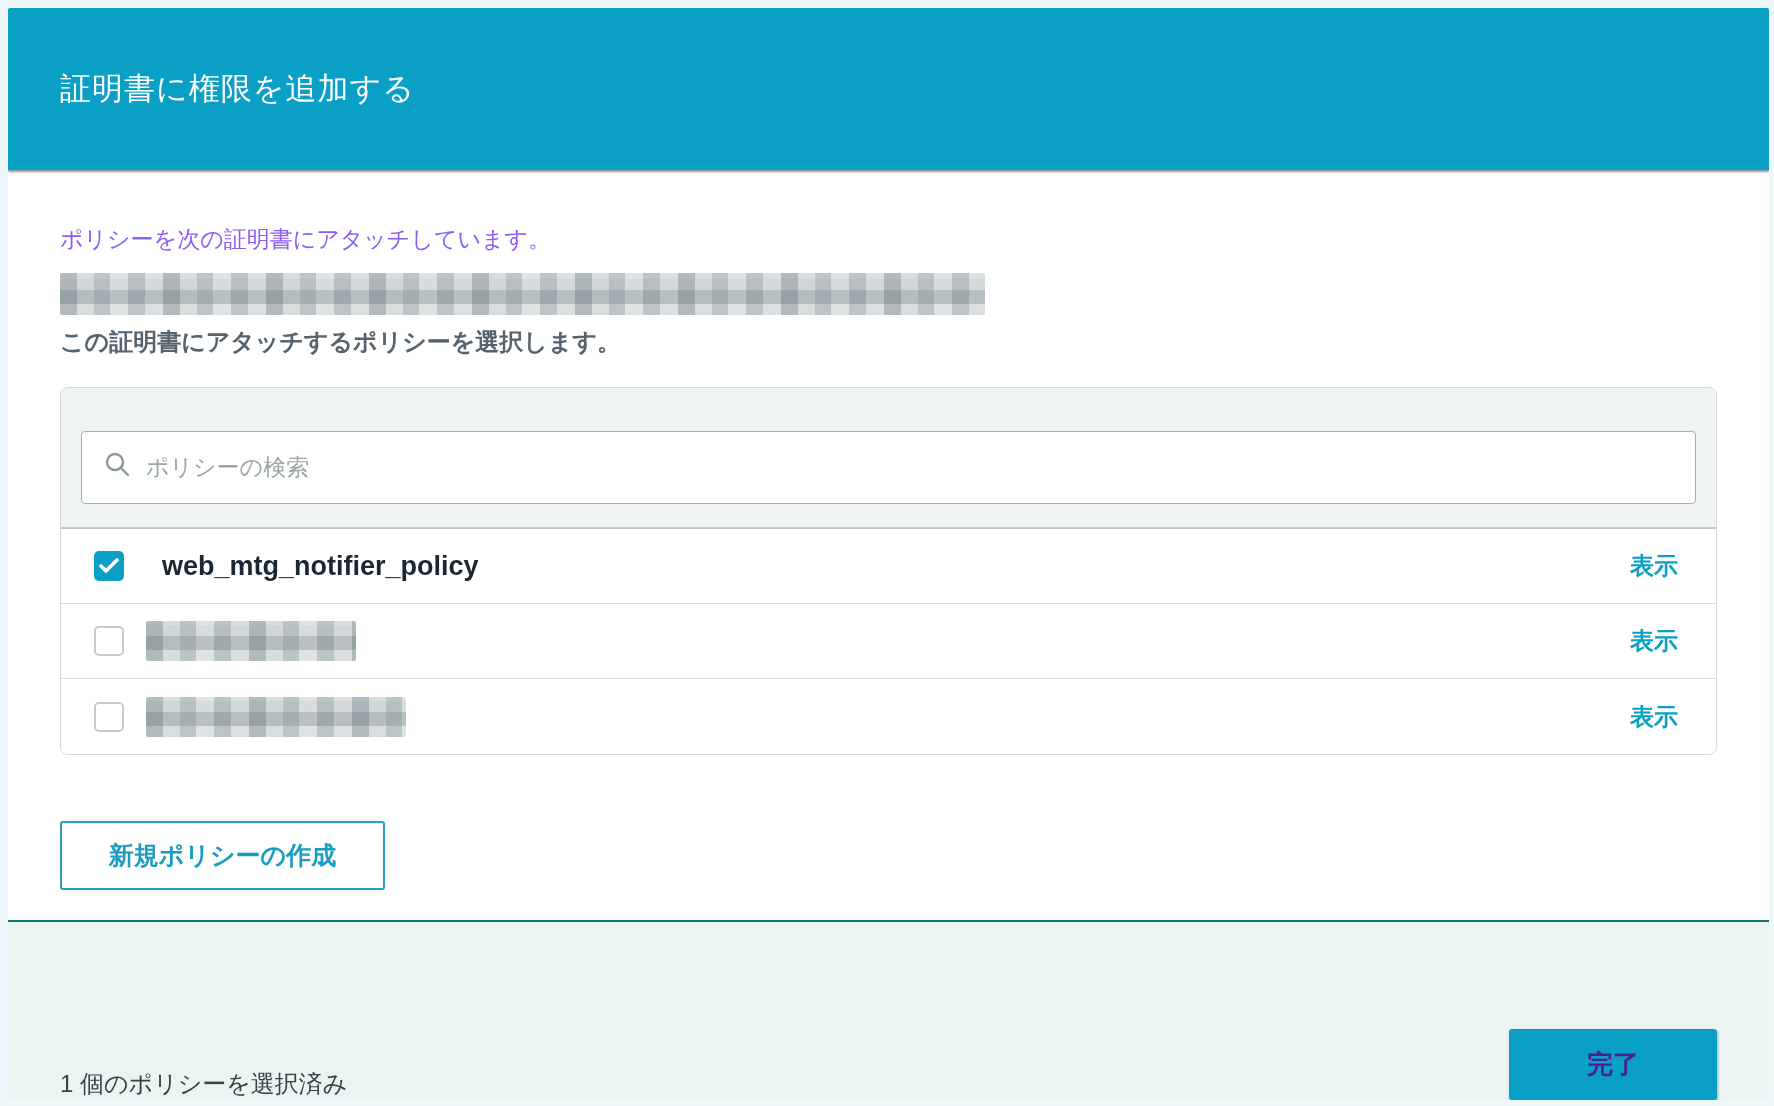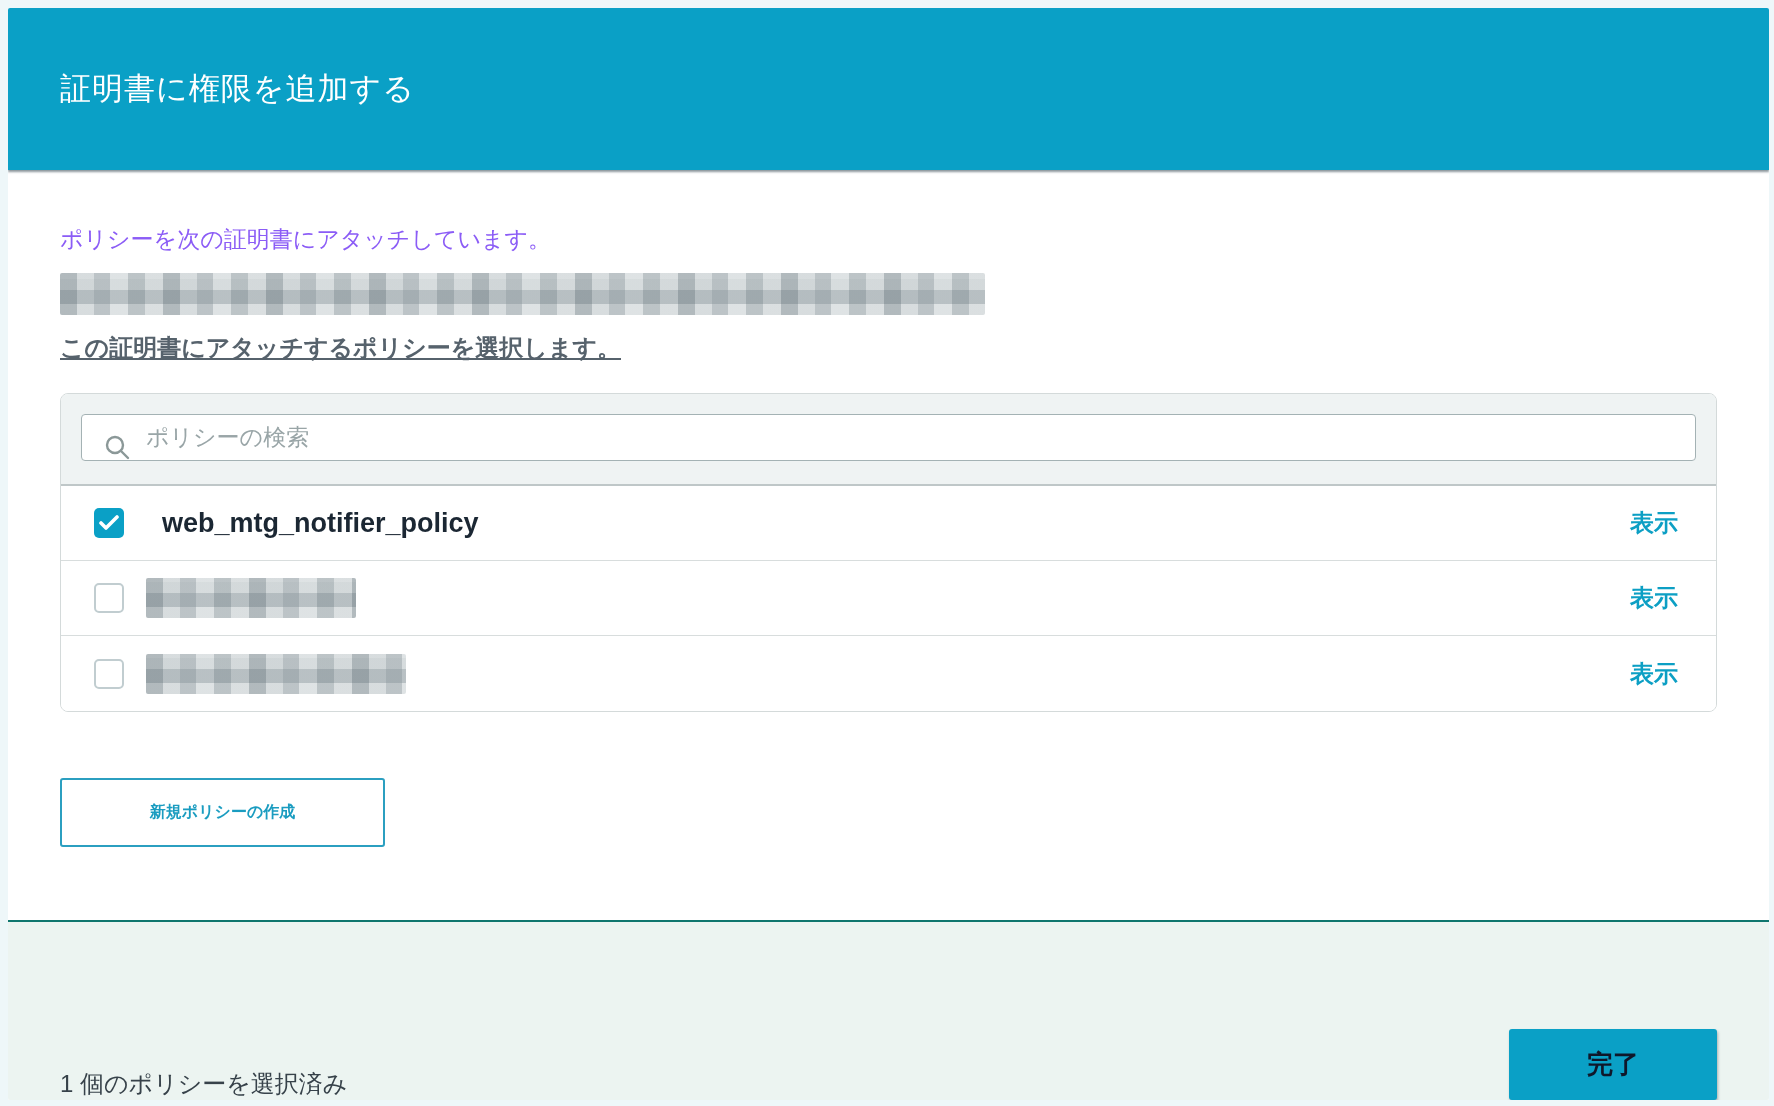--- a/index.html
+++ b/index.html
@@ -46,39 +46,39 @@
         rgba(143,155,160,.45) 68px 85px, rgba(205,211,213,.35) 85px 103px),
       repeating-linear-gradient(0deg,
         rgba(255,255,255,.40) 0 11px, rgba(120,133,140,.40) 11px 25px,
         rgba(225,229,230,.45) 25px 36px);
     background-color:#cfd5d7;
   }
   .cert-redacted {
     margin-top:18px; width:925px; height:42px; border-radius:2px;
   }
   .instruction-text {
-    margin-top:18px; font-size:24px; font-weight:700; color:#56626c; line-height:30px;text-decoration:underline;
+    margin-top:12px; font-size:24px; font-weight:700; color:#56626c; line-height:30px;
   }
   
   .policy-panel {
     margin-top:30px;
     border:1px solid #d4dada; border-radius:8px;
     overflow:hidden;
     background:#ffffff;
   }
   .panel-search-area {
     background:#eff3f3;
     padding:20px 20px 23px 20px;
     border-bottom:2px solid #bfc7c8;
   }
   .search-box {
-    position:relative; height:47px;
+    position:relative; height:73px;
     background:#ffffff;
     border:1px solid #a4b2b4; border-radius:4px;
-    display:flex; align-items:center;
+    display:flex; align-items:center;margin-top:23px;
   }
   .search-box svg { position:absolute; left:22px; top:19px; }
   .search-input {
     width:100%; height:100%;
     border:none; outline:none; background:transparent;
     padding:0 20px 0 64px;
     font-size:23px; color:#333;
     font-family:"Liberation Sans","DejaVu Sans",sans-serif;
   }
   .search-input::placeholder { color:#99a5a7; opacity:1; }
@@ -111,38 +111,38 @@
   .view-link {
     font-size:24px; font-weight:700; color:#0c9fc4;
     cursor:pointer; white-space:nowrap;text-align:center;
   }
   
   .create-policy-btn {
     margin-top:66px;
     width:325px; height:69px;
     background:#ffffff;
     border:2px solid #2b9fc0; border-radius:3px;
-    color:#1a9cc0; font-size:16px; font-weight:700;
+    color:#1a9cc0; font-size:25px; font-weight:700;
     font-family:"Liberation Sans","DejaVu Sans",sans-serif;
     cursor:pointer;
     display:inline-flex; align-items:center; justify-content:center;
   }
   
   .dlg-footer {
     flex:0 0 180px; height:180px;
     background:#ecf4f1;
     border-top:2px solid #0f766e;
     display:flex; align-items:flex-end; justify-content:space-between;
     padding:0 52px;
   }
   .selected-count { font-size:24px; color:#37424a; }
   .done-btn {
     width:208px; height:71px;
     background:#0aa0c6; border:none; border-radius:3px;
-    color:#0f172a; font-size:26px; font-weight:700;
+    color:#4c1d95; font-size:26px; font-weight:700;
     font-family:"Liberation Sans","DejaVu Sans",sans-serif;
     cursor:pointer;
     box-shadow:1px 2px 3px rgba(0,0,0,.28);
     display:flex; align-items:center; justify-content:center;
   }
 </style>
 </head>
 <body>
 
 <div class="dialog">

